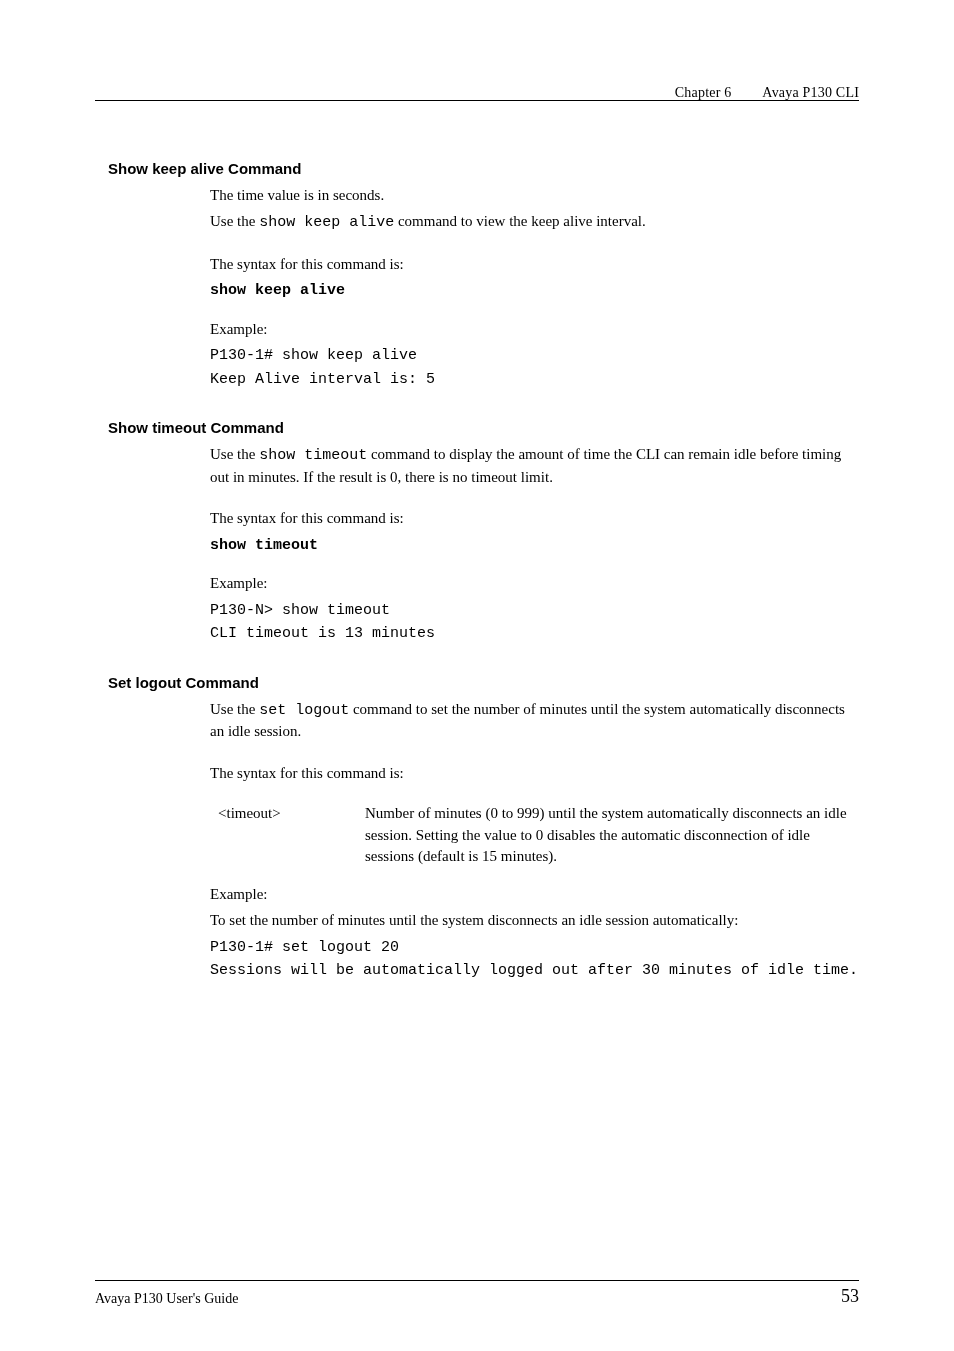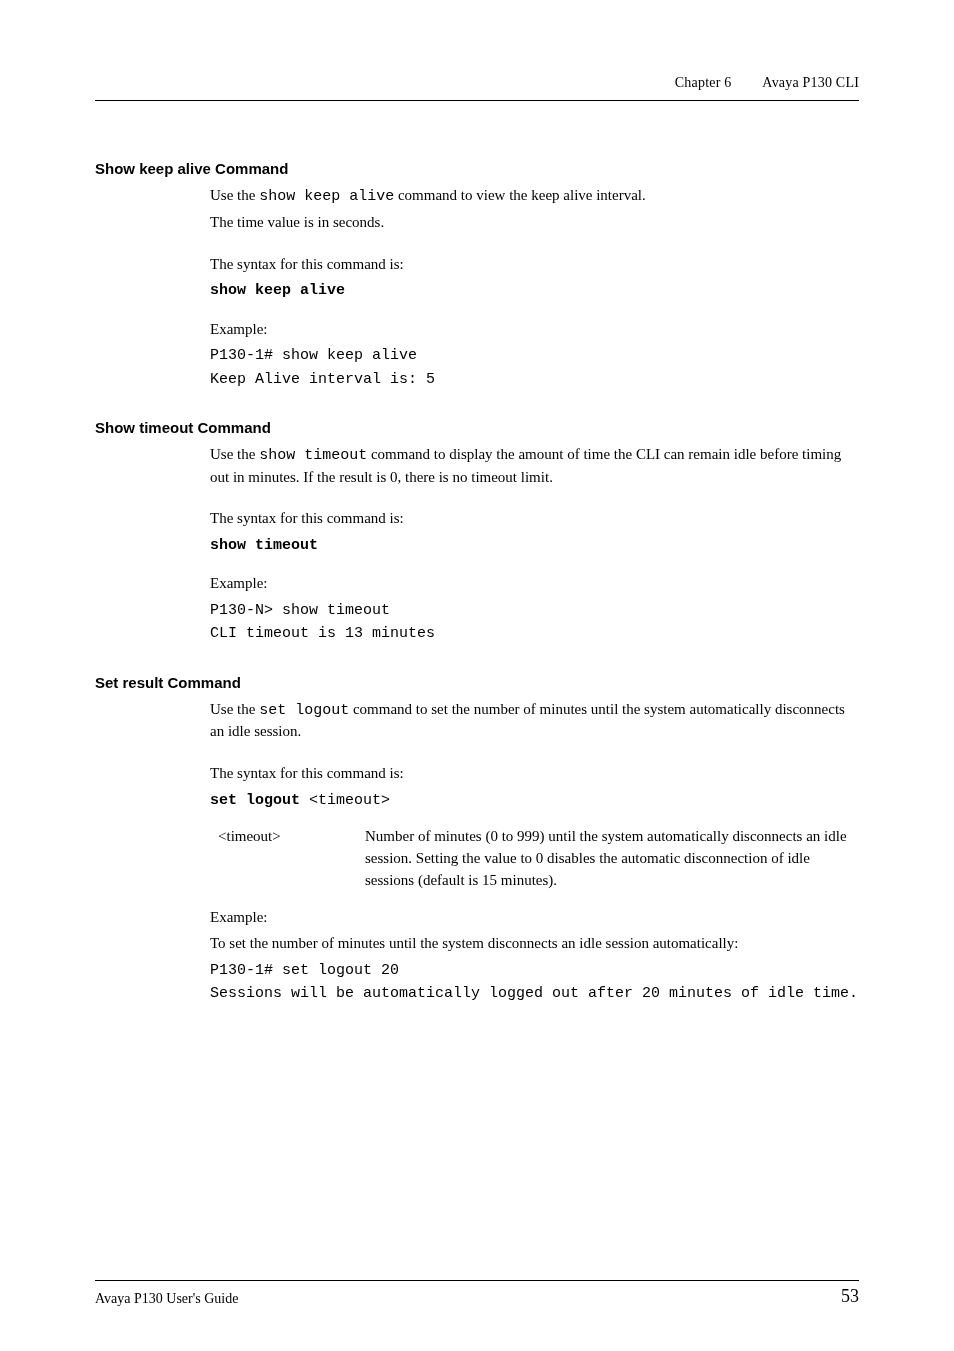--- a/index.html
+++ b/index.html
@@ -14,21 +14,21 @@
       position: relative;
     }
     .page {
       padding: 110px 95px 40px 95px;
       box-sizing: border-box;
       height: 100%;
       position: relative;
     }
     .running-head {
       position: absolute;
-      top: 75px;
+      top: 85px;
       right: 95px;
       font-size: 14px;
       letter-spacing: 0.2px;
     }
     .running-head .ch-label { margin-right: 28px; }
     .head-rule {
       position: absolute;
       top: 100px;
       left: 95px;
       right: 95px;
@@ -36,21 +36,21 @@
       border-top: 1px solid #000;
       margin: 0;
     }
     .content {
       margin-top: 50px;
     }
     .section-title {
       font-family: Arial, Helvetica, sans-serif;
       font-weight: bold;
       font-size: 15px;
-      margin: 28px 0 8px 0;
+      margin: 28px 0 8px 13px;
     }
     .body-block {
       margin-left: 115px;
       font-size: 15px;
       line-height: 1.45;
     }
     .para { margin: 0 0 4px 0; }
     .code-inline, .code-block { font-family: "Courier New", Courier, monospace; }
     .code-block { margin: 0; font-size: 15px; line-height: 1.55; }
     .bold { font-weight: bold; }
@@ -97,24 +97,24 @@
   <div class="running-head">
     <span class="ch-label">Chapter 6</span>
     <span>Avaya P130 CLI</span>
   </div>
   <hr class="head-rule">
 
   <div class="content">
 
     <div class="section-title">Show keep alive Command</div>
     <div class="body-block">
+      <p class="para">The time value is in seconds.</p>
       <p class="para">
         <span>Use the </span><span class="code-inline">show keep alive</span><span> command to view the keep alive interval.</span>
       </p>
-      <p class="para">The time value is in seconds.</p>
       <div class="gap-md"></div>
       <p class="para">The syntax for this command is:</p>
       <p class="code-block bold">show keep alive</p>
       <div class="gap-md"></div>
       <p class="para">Example:</p>
       <p class="code-block">P130-1# show keep alive</p>
       <p class="code-block">Keep Alive interval is: 5</p>
     </div>
 
     <div class="section-title">Show timeout Command</div>
@@ -124,38 +124,37 @@
       </p>
       <div class="gap-md"></div>
       <p class="para">The syntax for this command is:</p>
       <p class="code-block bold">show timeout</p>
       <div class="gap-md"></div>
       <p class="para">Example:</p>
       <p class="code-block">P130-N&gt; show timeout</p>
       <p class="code-block">CLI timeout is 13 minutes</p>
     </div>
 
-    <div class="section-title">Set result Command</div>
+    <div class="section-title">Set logout Command</div>
     <div class="body-block">
       <p class="para">
         <span>Use the </span><span class="code-inline">set logout</span><span> command to set the number of minutes until the system automatically disconnects an idle session.</span>
       </p>
       <div class="gap-md"></div>
       <p class="para">The syntax for this command is:</p>
-      <p class="code-block"><span class="bold">set logout</span><span> &lt;timeout&gt;</span></p>
       <div class="gap-sm"></div>
       <div class="indent-def">
         <div class="term">&lt;timeout&gt;</div>
         <div class="desc">Number of minutes (0 to 999) until the system automatically disconnects an idle session. Setting the value to 0 disables the automatic disconnection of idle sessions (default is 15 minutes).</div>
       </div>
       <div class="gap-md"></div>
       <p class="para">Example:</p>
       <p class="para">To set the number of minutes until the system disconnects an idle session automatically:</p>
       <p class="code-block">P130-1# set logout 20</p>
-      <p class="code-block">Sessions will be automatically logged out after 20 minutes of idle time.</p>
+      <p class="code-block">Sessions will be automatically logged out after 30 minutes of idle time.</p>
     </div>
 
   </div>
 
   <hr class="footer-rule">
   <div class="footer-left">Avaya P130 User's Guide</div>
   <div class="footer-right">53</div>
 </div>
 
 </body></html>

